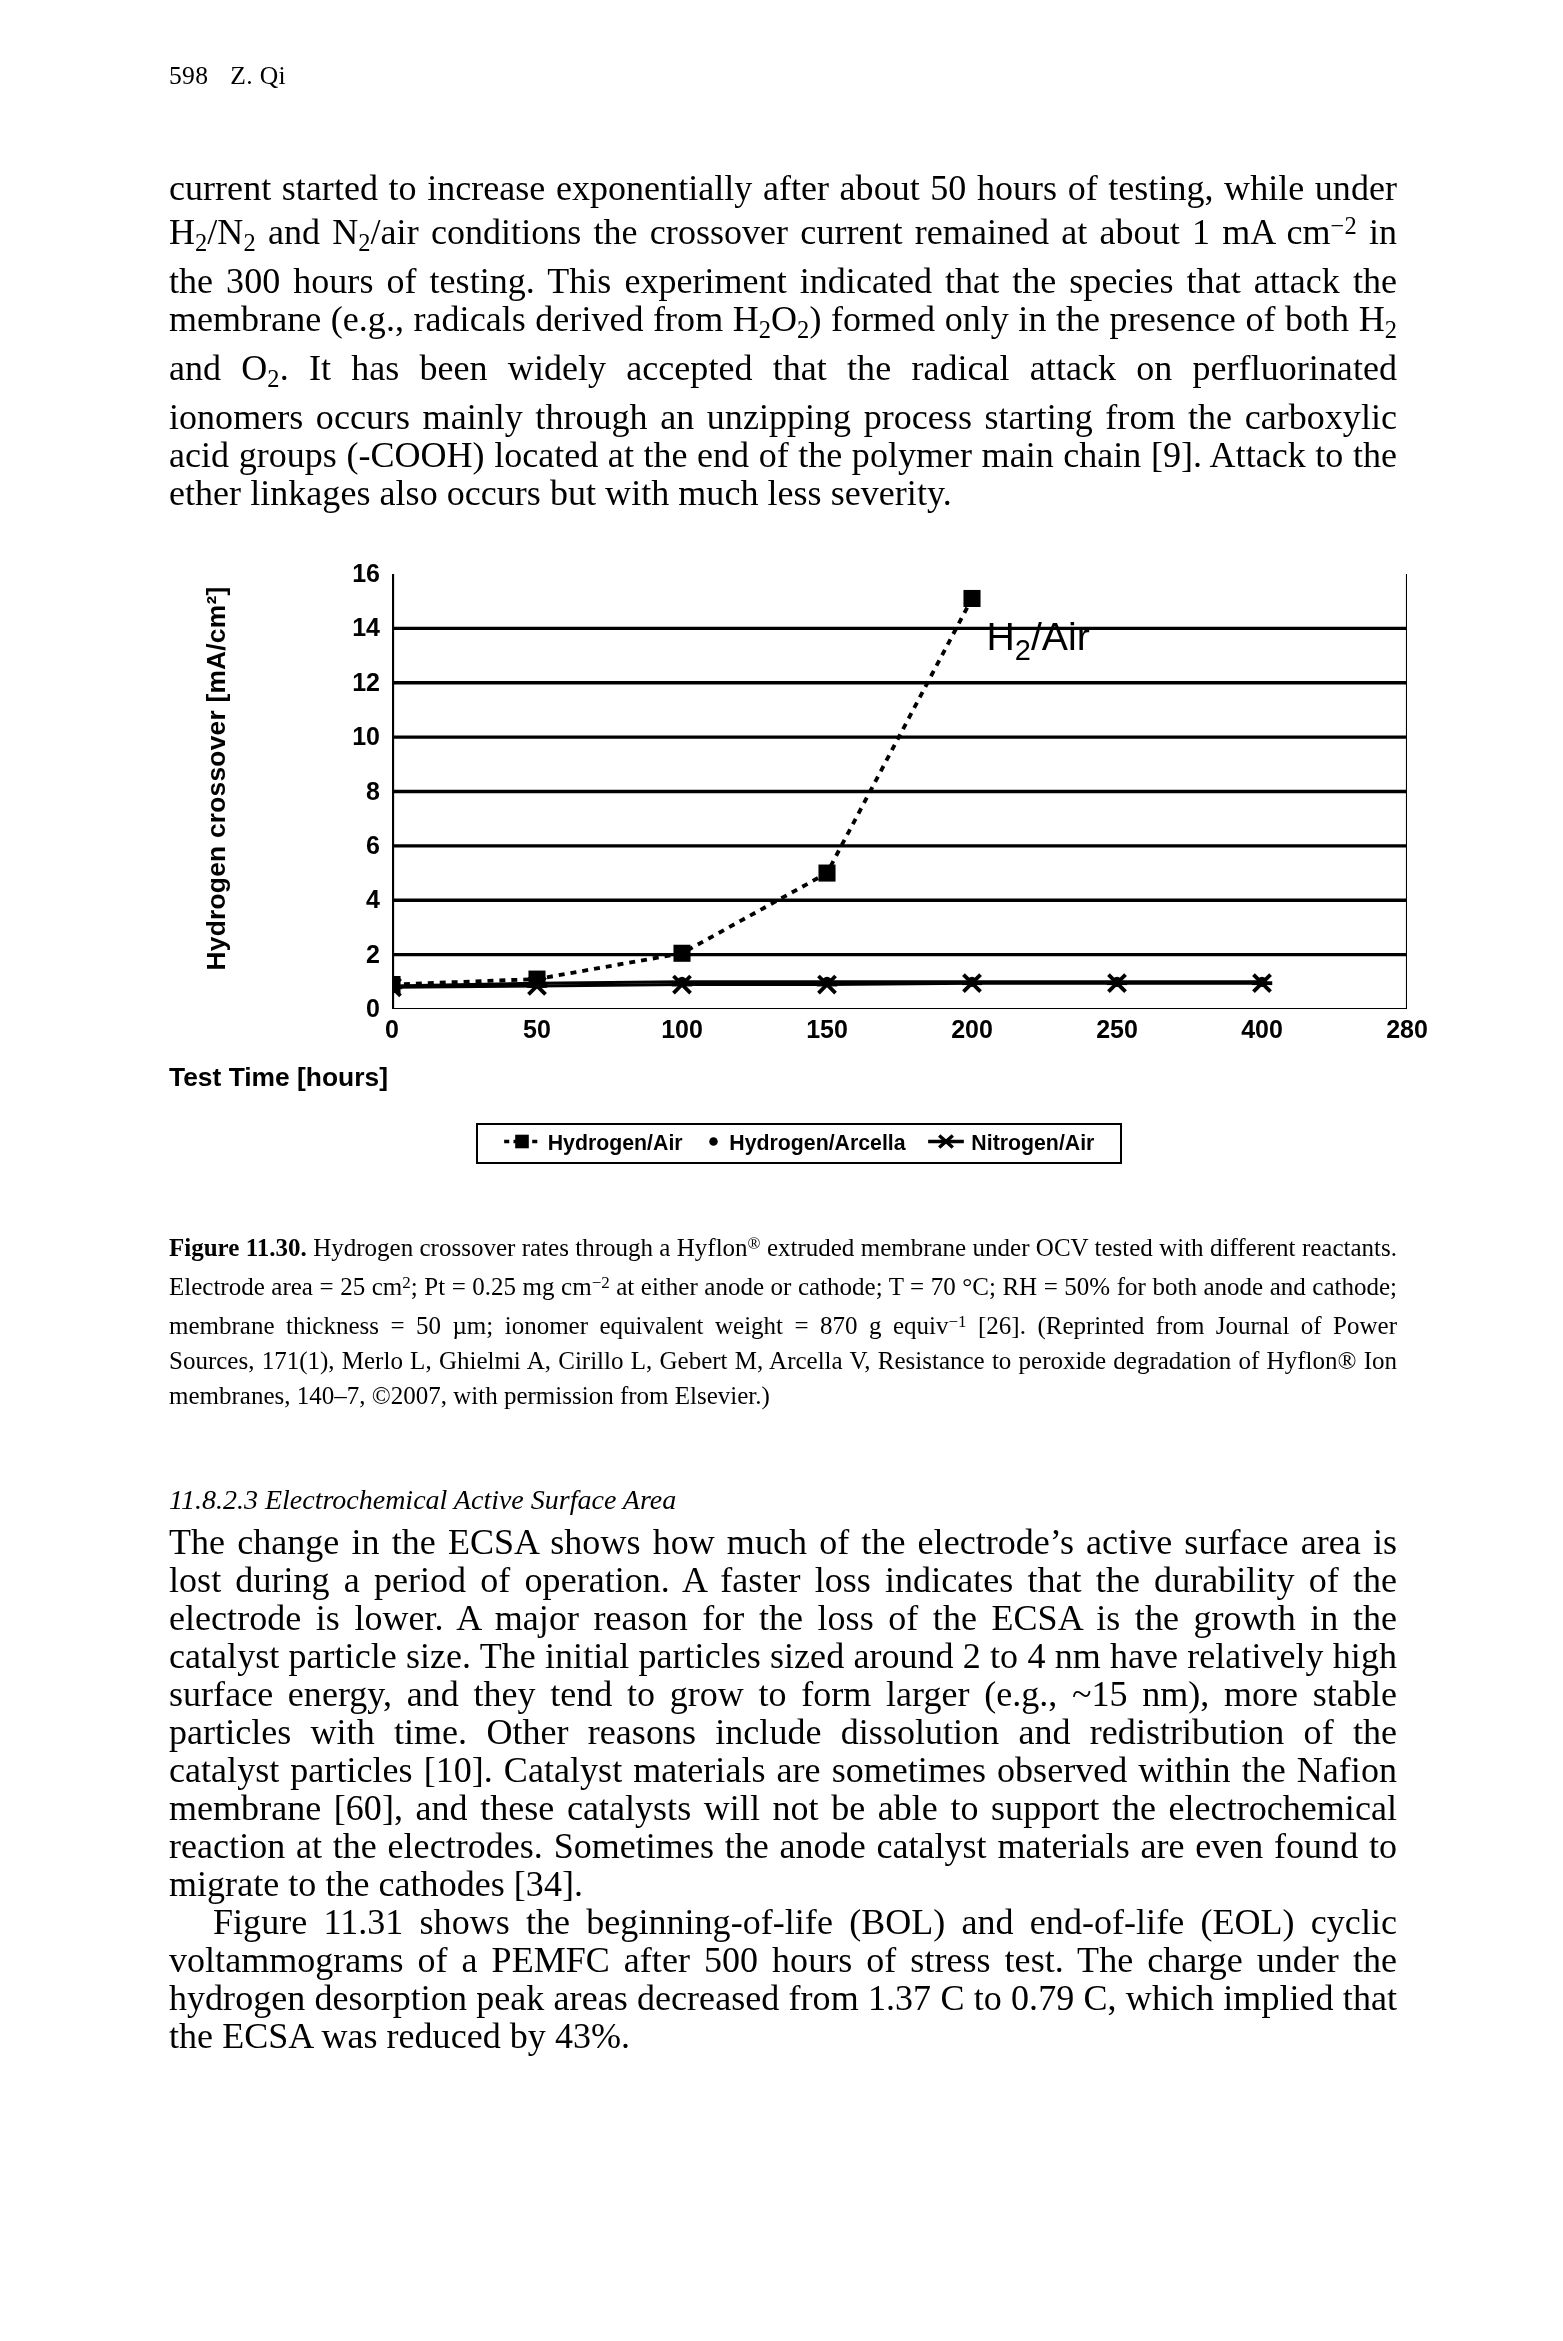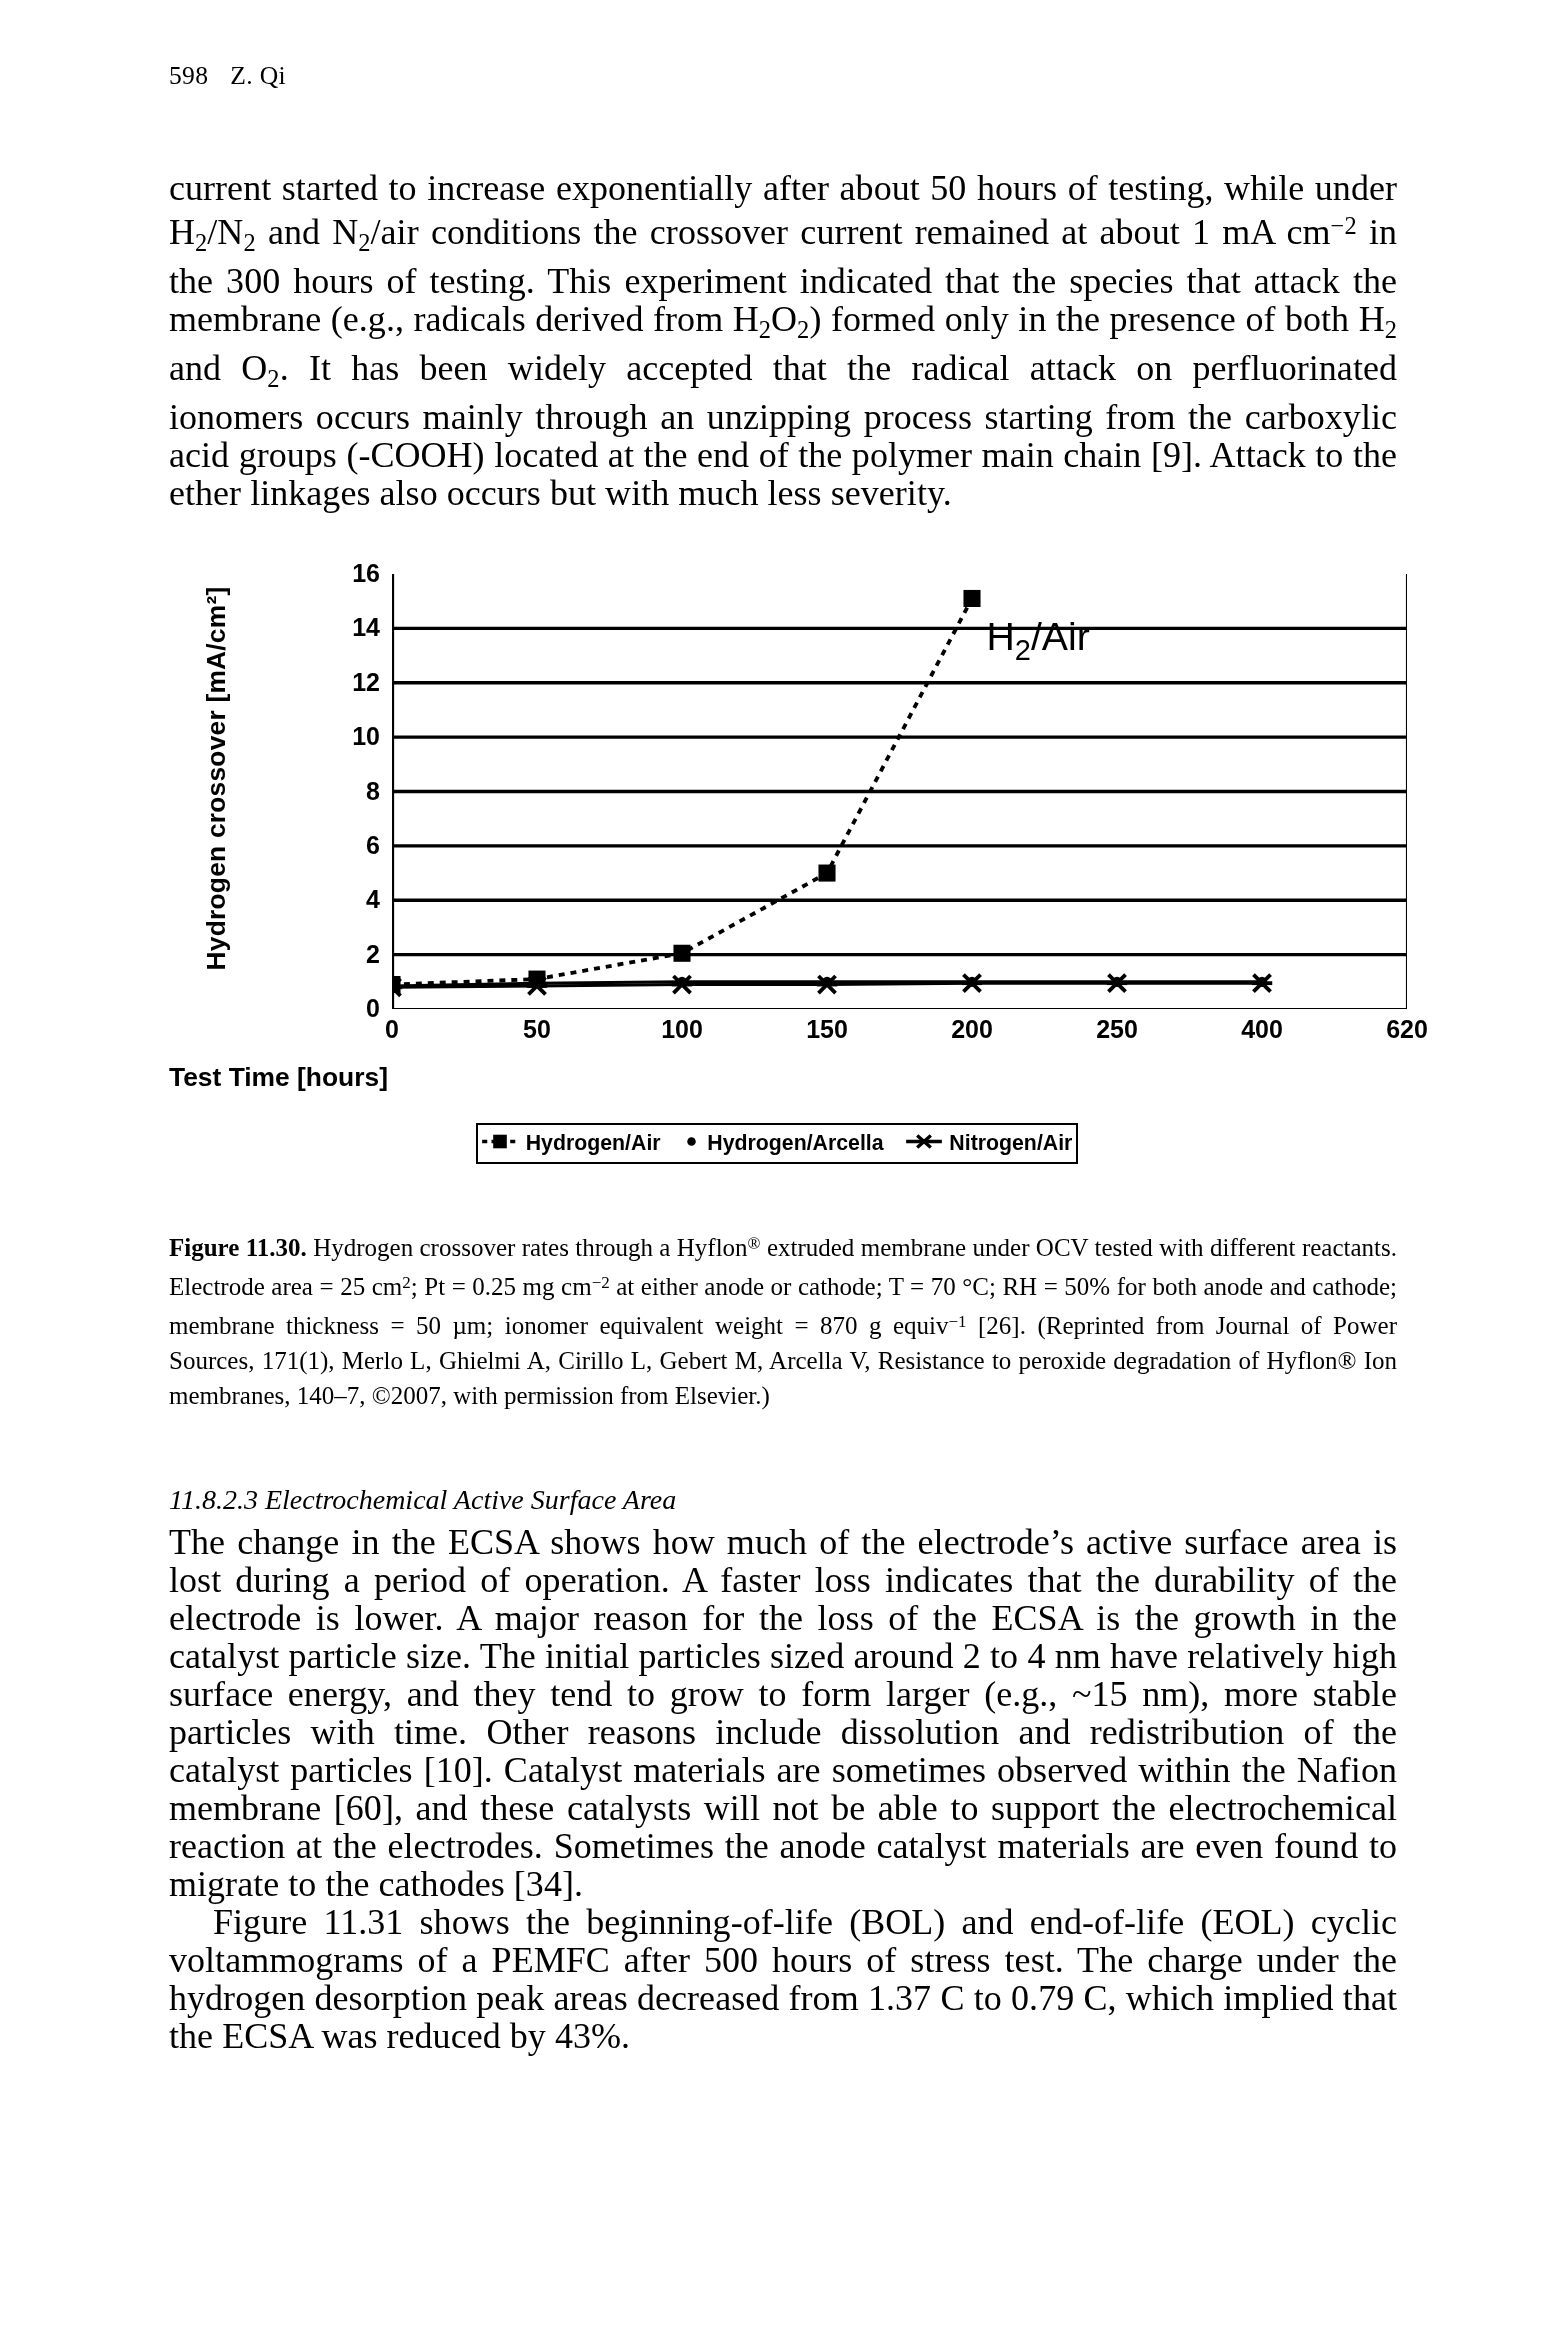--- a/index.html
+++ b/index.html
@@ -87,21 +87,21 @@
   .xlabel {
     position:absolute; left:0; top:512px; width:1109px;
     font-family:"Liberation Sans", sans-serif;
     font-weight:bold; font-size:26.4px;
   }
   .plotsvg { position:absolute; left:223px; top:24px; }
 
   .legend-box {
     position:absolute; left:307px; top:573px;
     border:2.6px solid #000;
-    padding:6px 4px;
+    padding:6px 26px;
     background:#fff;
     display:flex; align-items:center; gap:22px;
     font-family:"Liberation Sans", sans-serif;
     font-weight:bold; font-size:21.3px;
     white-space:nowrap;
   }
   .legend-item { display:flex; align-items:center; gap:7.7px; }
   .legend-swatch { display:inline-block; }
 </style>
 </head>
@@ -133,21 +133,21 @@
         </div>
 
       <div class="xtick-row">
           <div class="xtick" style="left: 189px;">0</div>
           <div class="xtick" style="left: 334px;">50</div>
           <div class="xtick" style="left: 479px;">100</div>
           <div class="xtick" style="left: 624px;">150</div>
           <div class="xtick" style="left: 769px;">200</div>
           <div class="xtick" style="left: 914px;">250</div>
           <div class="xtick" style="left: 1059px;">400</div>
-          <div class="xtick" style="left: 1204px;">620</div>
+          <div class="xtick" style="left: 1204px;">280</div>
         </div>
 
       <div class="xlabel">Test Time [hours]</div>
 
       <svg class="plotsvg" id="plot" width="1015" height="435" viewBox="0 0 1190 510">
           <line x1="0" y1="446.25" x2="1190" y2="446.25" stroke="#000" stroke-width="4"></line>
           <line x1="0" y1="382.5" x2="1190" y2="382.5" stroke="#000" stroke-width="4"></line>
           <line x1="0" y1="318.75" x2="1190" y2="318.75" stroke="#000" stroke-width="4"></line>
           <line x1="0" y1="255" x2="1190" y2="255" stroke="#000" stroke-width="4"></line>
           <line x1="0" y1="191.25" x2="1190" y2="191.25" stroke="#000" stroke-width="4"></line>

